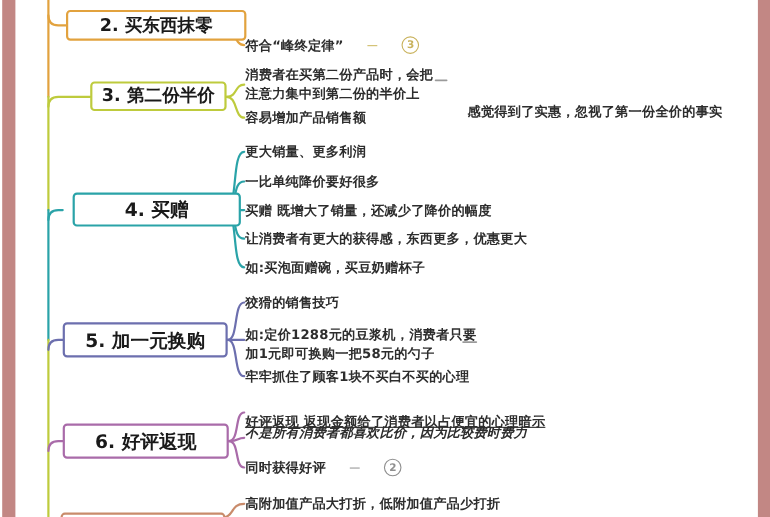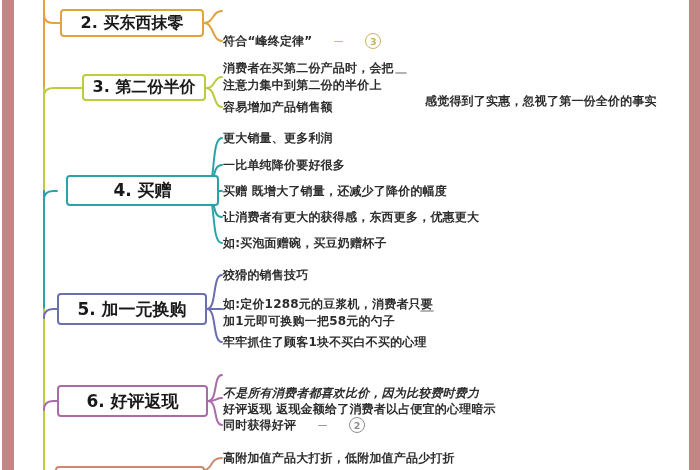--- a/index.html
+++ b/index.html
@@ -5,21 +5,21 @@
   html,body{margin:0;padding:0;background:#fff;}
   .stage{position:relative;width:700px;height:470px;background:#ffffff;overflow:hidden;
          font-family:"DejaVu Sans","Liberation Sans",sans-serif;}
   .edgebar{position:absolute;top:0;bottom:0;background:#c28784;}
   .edgebar.left{left:2px;width:12px;}
   .edgebar.right{left:689px;width:11px;}
   svg.links{position:absolute;left:0;top:0;pointer-events:none;}
   .node{position:absolute;background:#fff;border:2px solid #999;border-radius:4px;
         display:flex;align-items:center;justify-content:center;
         font-weight:bold;color:#1a1a1a;box-sizing:border-box;}
-  .node.n2{left:60px;top:9px;width:144px;height:28px;border-color:#e2a23e;font-size:16px;}
+  .node.n2{left:60px;top:9px;width:164px;height:28px;border-color:#e2a23e;font-size:16px;}
   .node.n3{left:82px;top:74px;width:124px;height:27px;border-color:#becb3d;font-size:16px;}
   .node.n4{left:66px;top:175px;width:153px;height:31px;border-color:#2aa3a8;font-size:17px;}
   .node.n5{left:57px;top:293px;width:150px;height:32px;border-color:#6c6fae;font-size:17px;}
   .node.n6{left:57px;top:385px;width:151px;height:32px;border-color:#a96ba9;font-size:17px;}
   .node.n7{left:55px;top:466px;width:150px;height:30px;border-color:#c98b6b;}
   .leaf{position:absolute;left:223px;font-size:12px;font-weight:600;color:#2d2d2d;
         line-height:13px;white-space:pre-line;letter-spacing:0.2px;}
   .leaf.two{line-height:17px;}
   .leaf.row{display:flex;align-items:center;gap:22px;white-space:nowrap;}
   .bdash{display:inline-block;width:9px;height:0;border-top:1.6px solid #9a9a9a;}
@@ -111,21 +111,21 @@
   <div class="leaf" style="top:185px;">买赠 既增大了销量，还减少了降价的幅度</div>
   <div class="leaf" style="top:211px;">让消费者有更大的获得感，东西更多，优惠更大</div>
   <div class="leaf" style="top:237px;">如:买泡面赠碗，买豆奶赠杯子</div>
 
   <div class="leaf" style="top:269px;">狡猾的销售技巧</div>
   <div class="leaf two" style="top:296px;">如:定价1288元的豆浆机，消费者只要
 加1元即可换购一把58元的勺子</div>
   <div class="leaf" style="top:336px;">牢牢抓住了顾客1块不买白不买的心理</div>
 
   <div class="leaf" style="top:387px;font-style:italic;">不是所有消费者都喜欢比价，因为比较费时费力</div>
-  <div class="leaf" style="top:403px;">好评返现 返现金额给了消费者以占便宜的心理暗示</div>
+  <div class="leaf" style="top:377px;text-decoration:underline;">好评返现 返现金额给了消费者以占便宜的心理暗示</div>
   <div class="leaf row" style="top:417px;">
     <span>同时获得好评</span>
     <span class="bdash"></span>
     <span class="badge gray">2</span>
   </div>
 
   <div class="leaf" style="top:452px;">高附加值产品大打折，低附加值产品少打折</div>
 
 </div>
 

